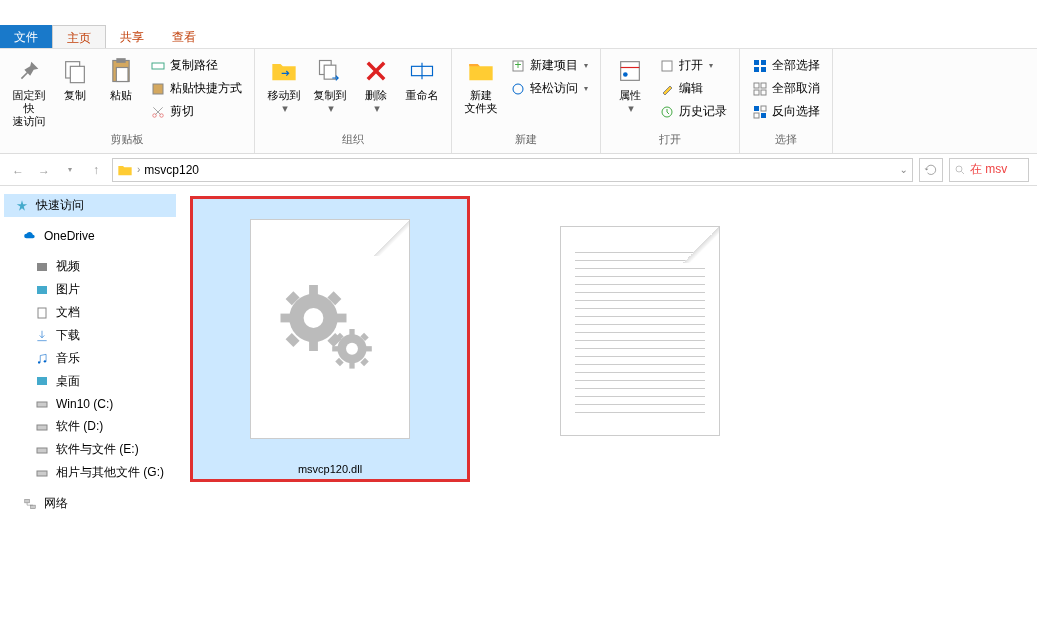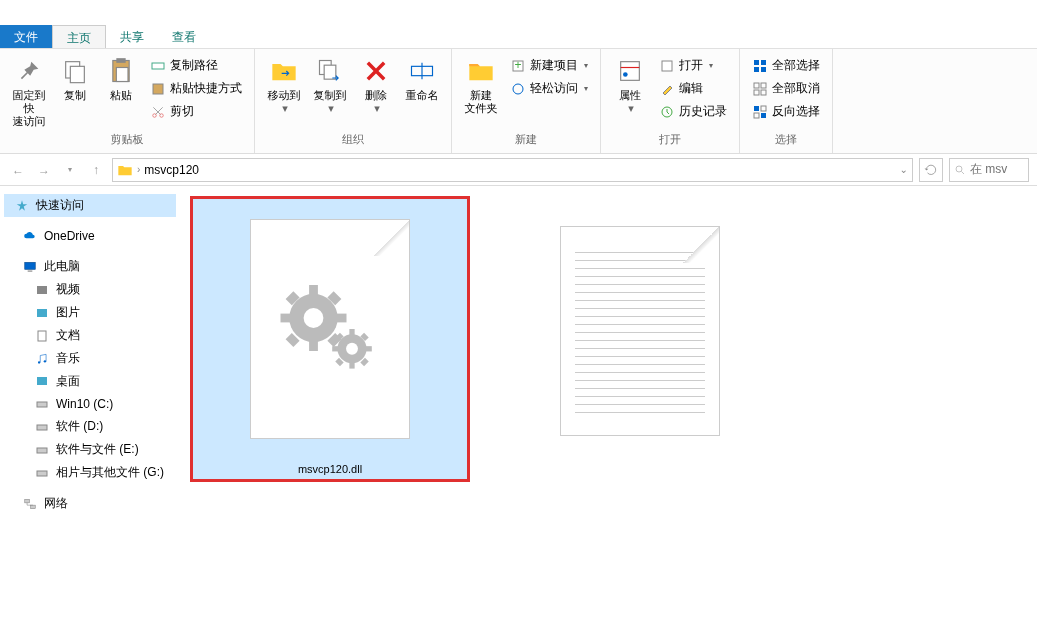--- a/index.html
+++ b/index.html
@@ -1,20 +1,20 @@
 <!DOCTYPE html>
 <html><head>
 <meta charset="utf-8">
 <style>
 * { margin: 0; padding: 0; box-sizing: border-box; font-family: "Microsoft YaHei", "Segoe UI", sans-serif; font-size: 12px; }
 body { background: #fff; width: 1037px; height: 621px; overflow: hidden; }
 
 
 .tabs { display: flex; background: #fff; height: 24px; border-bottom: 1px solid #e0e0e0; margin-top: 25px; }
-.tab { padding: 4px 14px; cursor: pointer; color: #0f766e; }
+.tab { padding: 4px 14px; cursor: pointer; color: #c2410c; }
 .tab.file { background: #1979ca; color: #fff; }
 .tab.active { background: #f5f5f5; border: 1px solid #ccc; border-bottom: none; }
 
 
 .ribbon { display: flex; background: #fcfcfc; height: 105px; border-bottom: 1px solid #ddd; }
 .group { display: flex; flex-direction: column; align-items: center; padding: 4px 6px; border-right: 1px solid #e0e0e0; }
 .group-content { display: flex; align-items: flex-start; flex: 1; }
 .group-label { color: #666; font-size: 11px; padding: 2px 0; }
 .big-btn { display: flex; flex-direction: column; align-items: center; width: 46px; padding: 2px; cursor: pointer; }
 .big-btn .icon { width: 32px; height: 32px; margin-bottom: 2px; display: flex; align-items: center; justify-content: center; }
@@ -25,21 +25,21 @@
 .dd { font-size: 8px; color: #666; margin-left: 2px; }
 
 
 .addrbar { display: flex; align-items: center; height: 32px; padding: 4px 8px; gap: 6px; border-bottom: 1px solid #ddd; }
 .nav-arrow { width: 20px; height: 20px; display: flex; align-items: center; justify-content: center; color: #999; cursor: pointer; }
 .addrbox { flex: 1; display: flex; align-items: center; border: 1px solid #ccc; height: 24px; padding: 0 4px; gap: 4px; }
 .folder-icon { width: 16px; height: 16px; }
 .crumb { display: flex; align-items: center; gap: 2px; }
 .crumb-sep { color: #888; font-size: 10px; }
 .refresh { width: 24px; height: 24px; border: 1px solid #ccc; display: flex; align-items: center; justify-content: center; cursor: pointer; }
-.searchbox { width: 80px; border: 1px solid #ccc; height: 24px; display: flex; align-items: center; padding: 0 4px; color: #737373; gap: 4px; }
+.searchbox { width: 80px; border: 1px solid #ccc; height: 24px; display: flex; align-items: center; padding: 0 4px; color: #ef4444; gap: 4px; }
 
 
 .main { display: flex; height: 460px; }
 .sidebar { width: 180px; padding: 8px 4px; overflow-y: auto; }
 .nav-item { display: flex; align-items: center; gap: 6px; padding: 3px 6px 3px 18px; cursor: pointer; }
 .nav-item.quick { background: #cce8ff; padding-left: 10px; }
 .nav-item .icon { width: 16px; height: 16px; display: flex; align-items: center; justify-content: center; }
 .nav-sep { height: 8px; }
 
 .content { flex: 1; position: relative; padding: 10px; }
@@ -346,52 +346,51 @@
     <div class="nav-sep"></div>
     <div class="nav-item">
         <div class="icon">
           <svg width="14" height="14" viewBox="0 0 24 24">
             <path fill="#0078d4" d="M6 16a4 4 0 010-8 6 6 0 0111 2 3 3 0 010 6H6z"></path>
           </svg>
         </div>
         <span>OneDrive</span>
       </div>
     <div class="nav-sep"></div>
-    <div class="nav-item">
+    <div class="nav-item" style="padding-left:30px">
+        <div class="icon">
+          <svg width="14" height="14">
+            <rect x="2" y="3" width="10" height="8" fill="#888"></rect>
+          </svg>
+        </div>
+        <span>视频</span>
+      </div>
+    <div class="nav-item" style="padding-left:30px">
+        <div class="icon">
+          <svg width="14" height="14">
+            <rect x="2" y="3" width="10" height="8" fill="#4ac"></rect>
+          </svg>
+        </div>
+        <span>图片</span>
+      </div>
+    <div class="nav-item" style="padding-left:30px">
+        <div class="icon">
+          <svg width="14" height="14">
+            <rect x="3" y="2" width="8" height="10" fill="#fff" stroke="#888"></rect>
+          </svg>
+        </div>
+        <span>文档</span>
+      </div>
+    <div class="nav-item" style="padding-left:30px">
         <div class="icon">
           <svg width="14" height="14" viewBox="0 0 24 24">
-            <rect x="3" y="4" width="18" height="12" fill="#06c" stroke="#048"></rect>
-            <rect x="8" y="18" width="8" height="2" fill="#888"></rect>
-          </svg>
-        </div>
-        <span>此电脑</span>
-      </div>
-    <div class="nav-item" style="padding-left:30px">
-        <div class="icon">
-          <svg width="14" height="14">
-            <rect x="2" y="3" width="10" height="8" fill="#888"></rect>
-          </svg>
-        </div>
-        <span>视频</span>
-      </div>
-    <div class="nav-item" style="padding-left:30px">
-        <div class="icon">
-          <svg width="14" height="14">
-            <rect x="2" y="3" width="10" height="8" fill="#4ac"></rect>
-          </svg>
-        </div>
-        <span>图片</span>
-      </div>
-    <div class="nav-item" style="padding-left:30px">
-        <div class="icon">
-          <svg width="14" height="14">
-            <rect x="3" y="2" width="8" height="10" fill="#fff" stroke="#888"></rect>
-          </svg>
-        </div>
-        <span>文档</span>
+            <path d="M12 3v12m-4-4l4 4 4-4M4 20h16" stroke="#06c" fill="none"></path>
+          </svg>
+        </div>
+        <span>下载</span>
       </div>
     <div class="nav-item" style="padding-left:30px">
         <div class="icon">
           <svg width="14" height="14" viewBox="0 0 24 24">
             <path d="M9 18V6l10-2v12" stroke="#06c" fill="none"></path>
             <circle cx="7" cy="18" r="2" fill="#06c"></circle>
             <circle cx="17" cy="16" r="2" fill="#06c"></circle>
           </svg>
         </div>
         <span>音乐</span>

